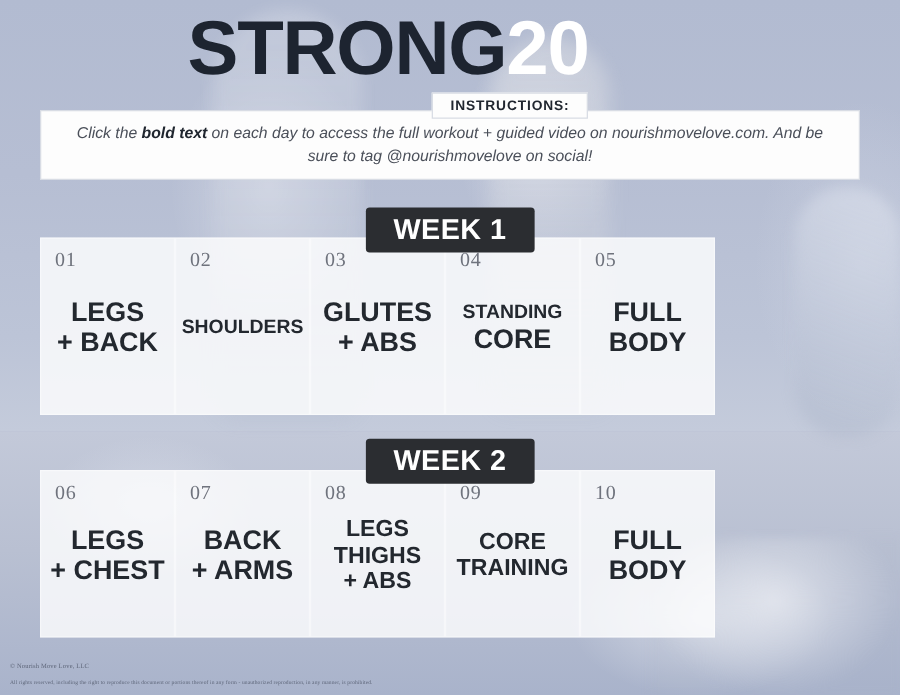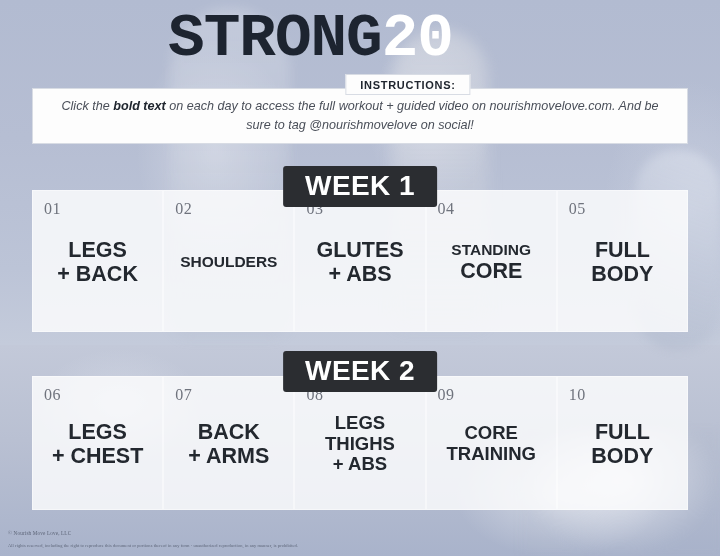--- a/index.html
+++ b/index.html
@@ -55,21 +55,20 @@
     position:absolute; left:520px; top:430px; width:200px; height:126px;
     background:radial-gradient(ellipse at 50% 40%, rgba(246,247,250,0.60), rgba(168,178,198,0.10) 70%);
     filter:blur(4px);
   }
 
   
   .title-wrap {
     position:absolute; left:0; top:8px; width:621px;
     text-align:center;
     line-height:1;
-    font-family:Liberation Mono, monospace;
   }
   .title-strong {
     font-size:61px;
     font-weight:bold;
     letter-spacing:-1px;
     color:#1d2430;
   }
   .title-num {
     font-size:61px;
     font-weight:bold;
@@ -105,36 +104,36 @@
     color:#20262f;
     z-index:5;
     margin-left:48px;
   }
 
   
   .week-banner {
     position:absolute;
     background:#2b2d31;
     color:#ffffff;
-    font-size:28px;
+    font-size:23px;
     font-weight:bold;
     letter-spacing:0.4px;
     padding:4px 22px 5px;
     border-radius:3px;
     z-index:6;
     line-height:1.16;
     text-align:right;
   }
   .week1 { left:50%; transform:translateX(-50%); top:166px; }
   .week2 { left:50%; transform:translateX(-50%); top:351px; }
 
   
   .row {
     position:absolute;
-    left:32px; width:656px;
+    left:32px; width:540px;
     display:flex;
     gap:0;
   }
   .row-1 { top:190px; height:142px; }
   .row-2 { top:376px; height:134px; }
 
   .card {
     flex:1;
     position:relative;
     background:rgba(255,255,255,0.80);

